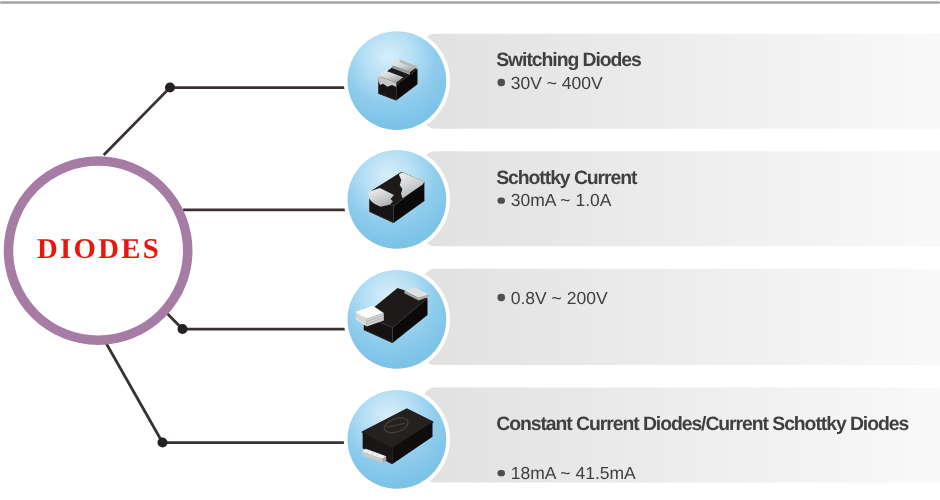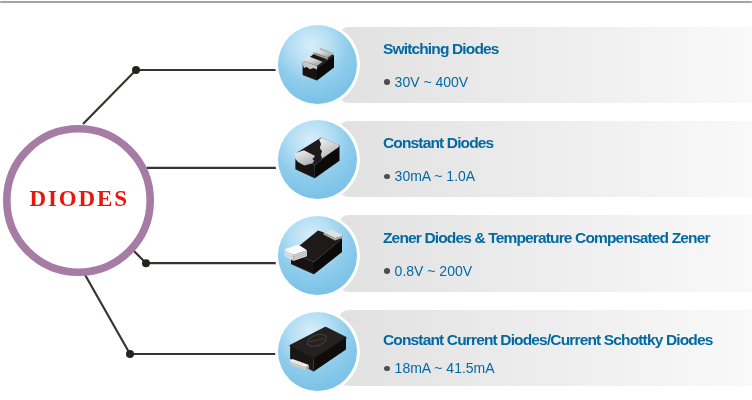--- a/index.html
+++ b/index.html
@@ -5,23 +5,23 @@
   html,body{margin:0;padding:0;}
   body{width:752px;height:400px;position:relative;overflow:hidden;background:#fff;
        font-family:"Liberation Sans",sans-serif;}
   .topbar{position:absolute;left:0;top:1px;width:752px;height:2.3px;background:#a4a4a4;border-radius:2px;}
   .rowbox{position:absolute;left:339px;width:413px;height:76.4px;
           background:linear-gradient(to right,#e1e1e1,#f9f9f9);
           border-radius:9px 0 0 9px;}
   .whitec{position:absolute;width:85px;height:85px;border-radius:50%;background:#fff;}
   .bluec{position:absolute;width:79px;height:79px;border-radius:50%;
          background:radial-gradient(circle at 42% 26%, #d8eefa 0%, #b3def4 28%, #8fccec 50%, #7cc3e8 75%, #77c0e6 100%);}
-  .txt{position:absolute;left:383px;color:#0369a1;}
+  .txt{position:absolute;left:397px;color:#404040;}
   .txt .t{font-weight:bold;font-size:15.5px;line-height:17px;white-space:nowrap;letter-spacing:-0.85px;}
-  .txt .b{font-size:14px;line-height:19.6px;white-space:nowrap;margin-top:16px;}
+  .txt .b{font-size:14px;line-height:19.6px;white-space:nowrap;}
   .dot{display:inline-block;width:5.6px;height:5.6px;border-radius:50%;background:#4e4e4e;
        vertical-align:middle;margin:-2px 5px 0 1px;}
   svg{position:absolute;left:0;top:0;}
 </style>
 </head>
 <body>
   <div class="topbar"></div>
 
   <div class="rowbox" style="top:26.5px"></div>
   <div class="rowbox" style="top:120.9px"></div>
@@ -122,23 +122,22 @@
         <path d="M15.2,51.5 L18.1,49.3 M18.8,52.8 L21.7,50.6 M22.4,54.1 L25.3,51.9"></path>
       </g>
     </g>
   </svg>
 
   <div class="txt" style="top:39.8px">
     <div class="t">Switching Diodes</div>
     <div class="b"><span class="dot"></span>30V ~ 400V</div>
   </div>
   <div class="txt" style="top:134.2px">
-    <div class="t">Constant Diodes</div>
+    <div class="t">Schottky Current</div>
     <div class="b"><span class="dot"></span>30mA ~ 1.0A</div>
   </div>
   <div class="txt" style="top:228.6px">
-    <div class="t">Zener Diodes &amp; Temperature Compensated Zener</div>
     <div class="b"><span class="dot"></span>0.8V ~ 200V</div>
   </div>
   <div class="txt" style="top:331.2px">
     <div class="t">Constant Current Diodes/Current Schottky Diodes</div>
-    <div class="b" style="margin-top:11px"><span class="dot"></span>18mA ~ 41.5mA</div>
+    <div class="b" style="margin-top:21px"><span class="dot"></span>18mA ~ 41.5mA</div>
   </div>
 
 </body></html>

